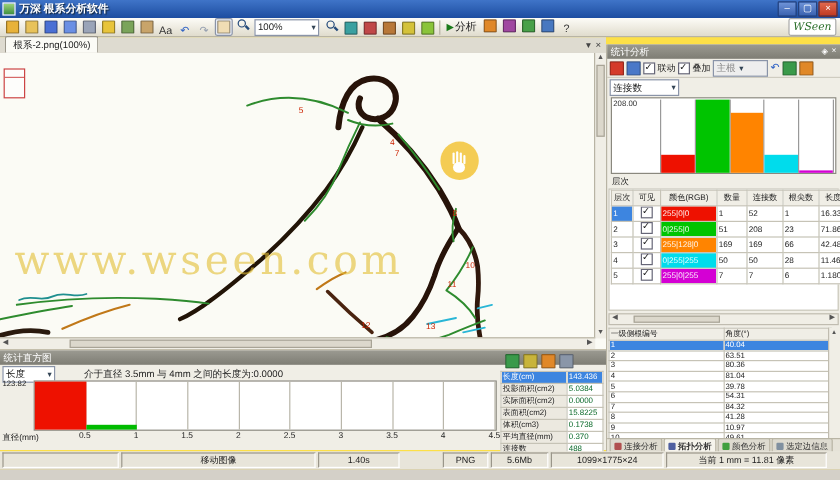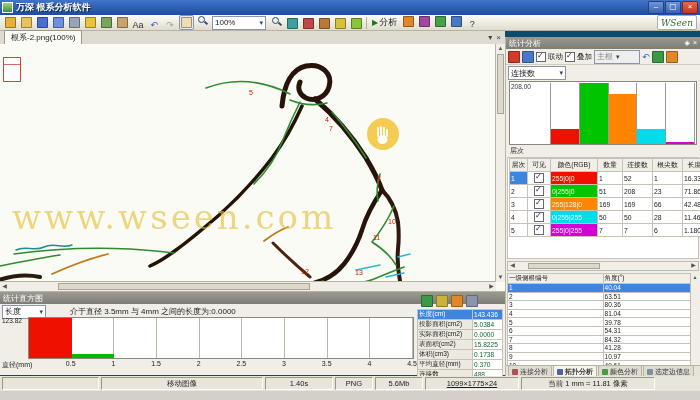--- a/index.html
+++ b/index.html
@@ -1,16 +1,16 @@
 <!DOCTYPE html>
 <html><head>
 <meta charset="utf-8">
 <style>
   html,body{margin:0;padding:0;background:#777;}
-  #app{position:relative;width:700px;height:400px;background:#0c4a6e;overflow:hidden;
+  #app{position:relative;width:700px;height:400px;background:#fde047;overflow:hidden;
        font-family:"Liberation Sans","DejaVu Sans",sans-serif;font-size:8px;color:#222;}
   
   #titlebar{position:absolute;left:0;top:0;width:700px;height:15px;
     background:linear-gradient(#3f74c8,#1d4da0);color:#fff;display:flex;align-items:center;}
   #appicon{width:9px;height:9px;margin:0 3px 0 2px;background:linear-gradient(#9fd47a,#3f8f3f);border:1px solid #fff;}
   #wintitle{font-size:9px;font-weight:bold;text-shadow:1px 1px 1px #123;}
   .winbtns{margin-left:auto;display:flex;gap:1px;padding-right:2px;}
   .winbtn{width:14px;height:11px;font-size:8px;line-height:10px;text-align:center;color:#fff;
     background:linear-gradient(#6f94d8,#3a62b0);border:1px solid #24427e;border-radius:1px;}
   .winbtn.close{background:linear-gradient(#e2694f,#c03a22);border-color:#7e2416;}
@@ -555,19 +555,19 @@
             </tr>
           </tbody>
         </table>
     </div>
   </div>
 
   <div id="statusbar">
       <span class="seg" style="width: 95px;"></span>
       <span class="seg" style="width: 160px;">移动图像</span>
       <span class="seg" style="width: 66px;">1.40s</span>
-      <span class="seg" style="width: 36px;">PNG</span>
+      <span class="seg" style="width: 36px; margin-left: 34px;">PNG</span>
       <span class="seg" style="width: 46px;">5.6Mb</span>
-      <span class="seg" style="width: 92px; text-decoration: underline;">1099×1775×24</span>
+      <span class="seg" style="width: 92px;">1099×1775×24</span>
       <span class="seg" style="width: 132px;">当前 1 mm = 11.81 像素</span>
     </div>
   <div id="bottomfill"></div>
 </div>
 
 </body></html>

